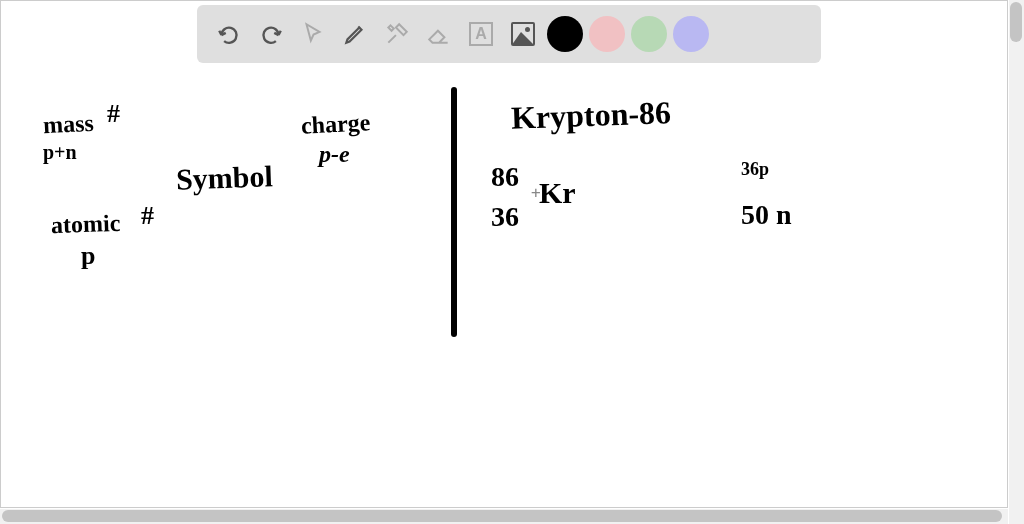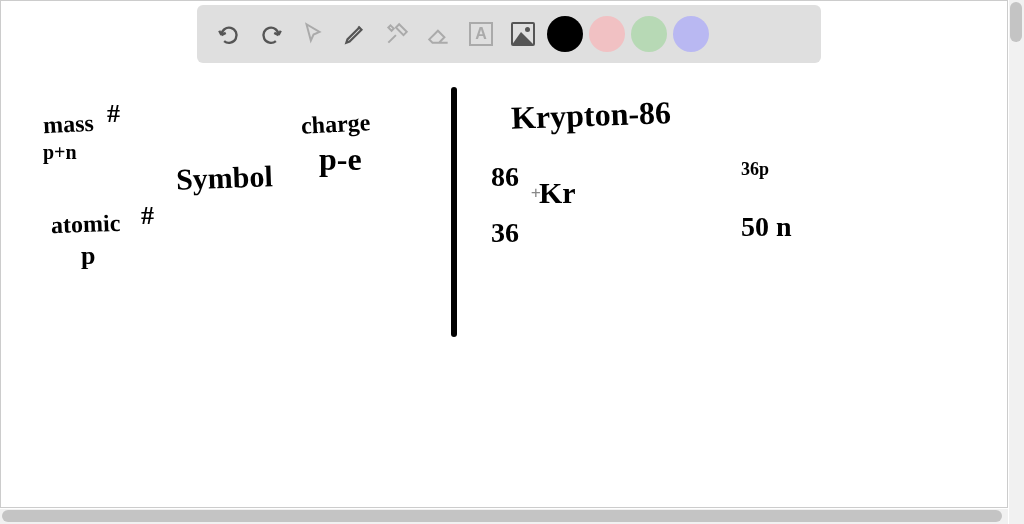--- a/index.html
+++ b/index.html
@@ -191,33 +191,33 @@
     <div class="color-swatch" style="background:#f1c1c3"></div>
     <div class="color-swatch" style="background:#b7d9b5"></div>
     <div class="color-swatch" style="background:#b9b8f2"></div>
   </div>
 
   <span class="handwriting" style="left:42px; top:110px; font-size:24px; transform:rotate(-3deg);">mass</span>
   <span class="handwriting" style="left:106px; top:98px; font-size:26px;">#</span>
   <span class="handwriting" style="left:42px; top:140px; font-size:20px;">p+n</span>
   <span class="handwriting" style="left:175px; top:160px; font-size:30px; transform:rotate(-2deg);">Symbol</span>
   <span class="handwriting" style="left:300px; top:110px; font-size:24px; transform:rotate(-3deg);">charge</span>
-  <span class="handwriting" style="left:318px; top:140px; font-size:32px;">p-e</span>
+  <span class="handwriting" style="left:318px; top:140px; font-size:24px;font-style:italic;">p-e</span>
   <span class="handwriting" style="left:50px; top:210px; font-size:24px; transform:rotate(-2deg);">atomic</span>
   <span class="handwriting" style="left:140px; top:200px; font-size:26px;">#</span>
   <span class="handwriting" style="left:80px; top:240px; font-size:26px;">p</span>
 
   <div class="divider-line"></div>
 
   <span class="handwriting" style="left:510px; top:96px; font-size:32px; transform:rotate(-2deg);">Krypton-86</span>
   <span class="handwriting" style="left:490px; top:160px; font-size:28px;text-align:right;">86</span>
-  <span class="handwriting" style="left:490px; top:200px; font-size:28px;margin-top:16px;">36</span>
+  <span class="handwriting" style="left:490px; top:200px; font-size:28px;">36</span>
   <span class="handwriting" style="left:538px; top:175px; font-size:30px;">Kr</span>
   <span class="handwriting" style="left:740px; top:158px; font-size:18px;">36p</span>
-  <span class="handwriting" style="left:740px; top:198px; font-size:28px;margin-top:12px;">50 n</span>
+  <span class="handwriting" style="left:740px; top:198px; font-size:28px;">50 n</span>
 
   <span class="cursor-cross" style="left:530px; top:182px;">+</span>
 
 </div>
 
 <div class="scrollbar-v">
   <div class="scrollbar-thumb"></div>
 </div>
 <div class="scrollbar-h">
   <div class="scrollbar-thumb"></div>

